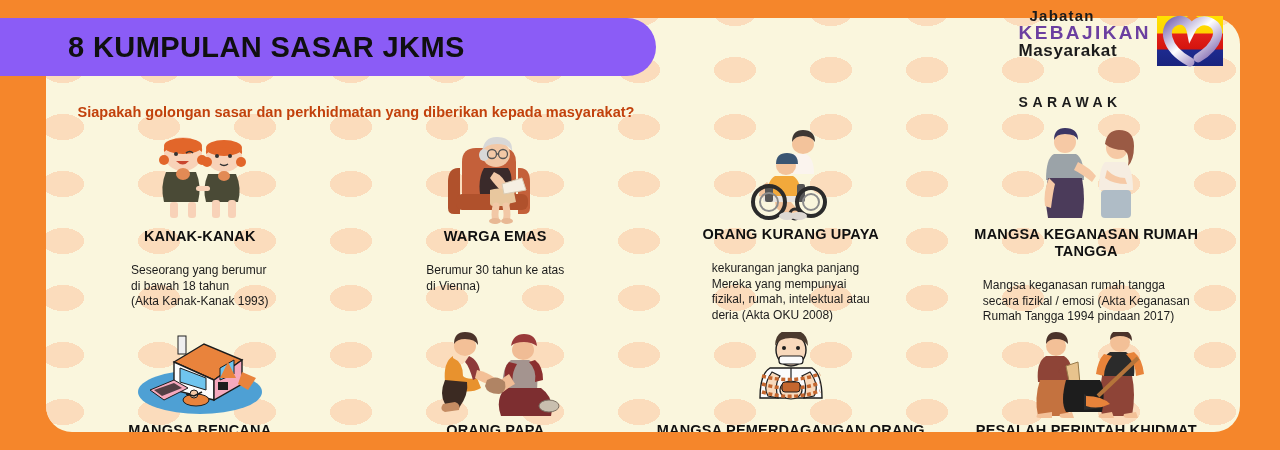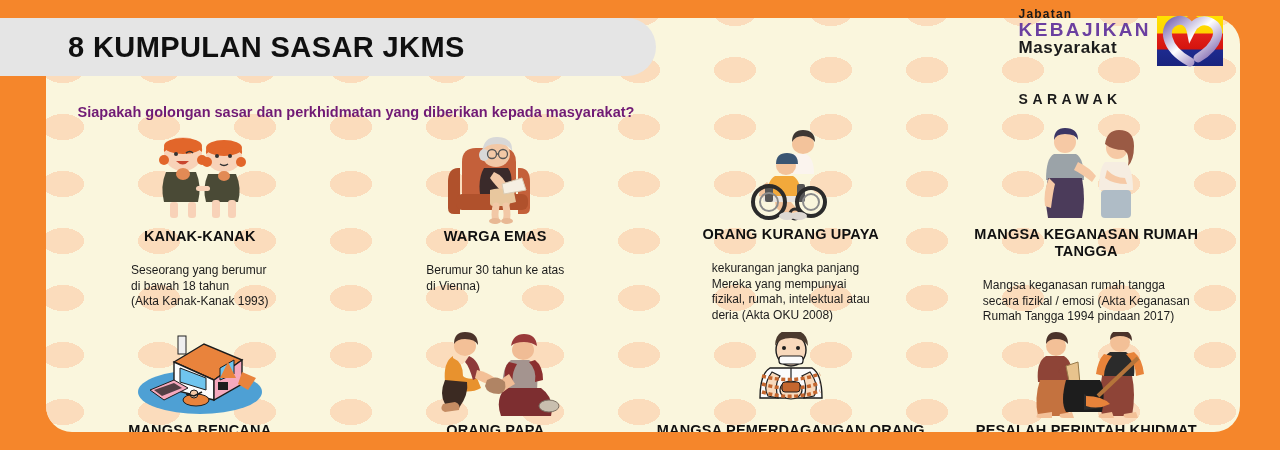--- a/index.html
+++ b/index.html
@@ -28,49 +28,49 @@
     background-size:96px 57px;
     background-position:-8px 30px;
     pointer-events:none;
   }
 
   
   #title-pill {
     position:absolute;
     left:0px; top:18px;
     width:656px; height:58px;
-    background:#e5e5e5;
+    background:#8b5cf6;
     border-radius:0 40px 40px 0;
     display:flex; align-items:center;
     padding-left:68px;
     z-index:6;
     text-align:right;
   }
   #title-text {
     font-size:29px; font-weight:bold; color:#101010;
     letter-spacing:0.4px; white-space:nowrap;
   }
 
   
   #logo { position:absolute; right:52px; top:8px; display:flex; align-items:flex-start; z-index:7; }
   #logo-words { text-align:left; line-height:1.0; }
   .lw { font-weight:bold; color:#1b1b1b; white-space:nowrap; }
-  .lw1 { font-size:12px; letter-spacing:1.2px; }
+  .lw1 { font-size:15px; letter-spacing:1.2px;margin-left:11px; }
   .lw2 { font-size:19px; color:#6B3FA0; letter-spacing:2.4px; }
   .lw3 { font-size:17px; letter-spacing:0.6px; }
   .lw4 { font-size:14px; letter-spacing:4.5px;margin-top:36px; }
   #logo-emblem {
     width:74px; height:62px; margin-left:3px; margin-top:2px; position:relative;
   }
 
   
   #question {
     position:absolute; top:84px; left:30px; width:560px;
     text-align:center; font-size:14.5px; font-weight:bold;
-    color:#701a75; line-height:1.45; z-index:5;
+    color:#c2410c; line-height:1.45; z-index:5;
   }
 
   
   #grid {
     position:absolute; inset:0;
     display:grid;
     grid-template-columns:repeat(4,1fr);
     grid-template-rows:190px 1fr;
     padding:108px 6px 14px 6px;
     z-index:4;

